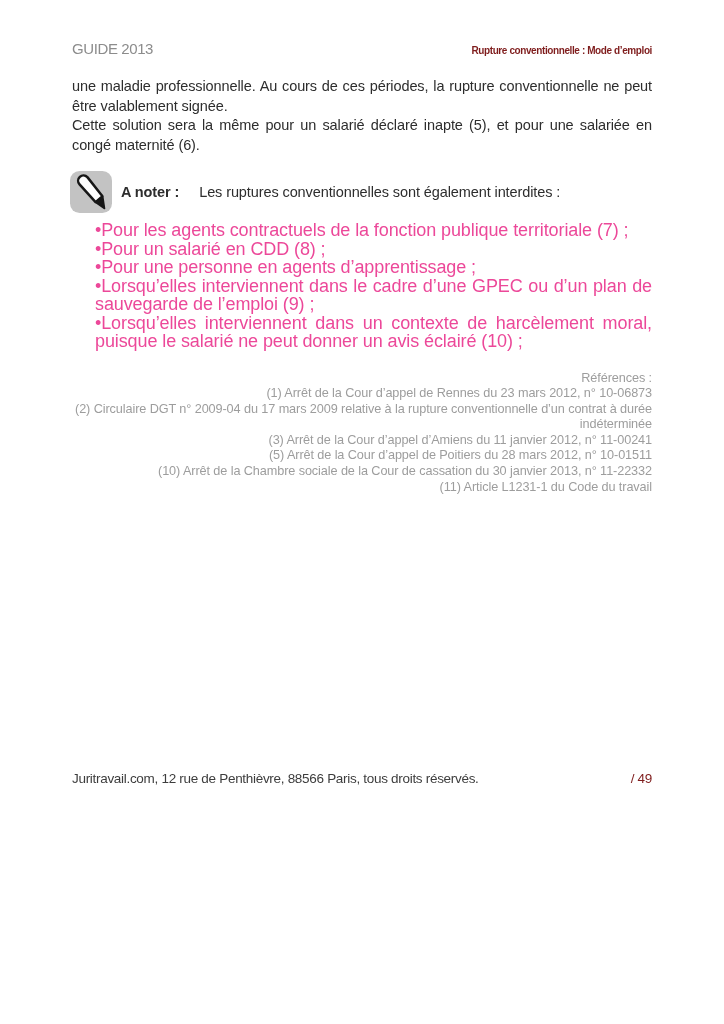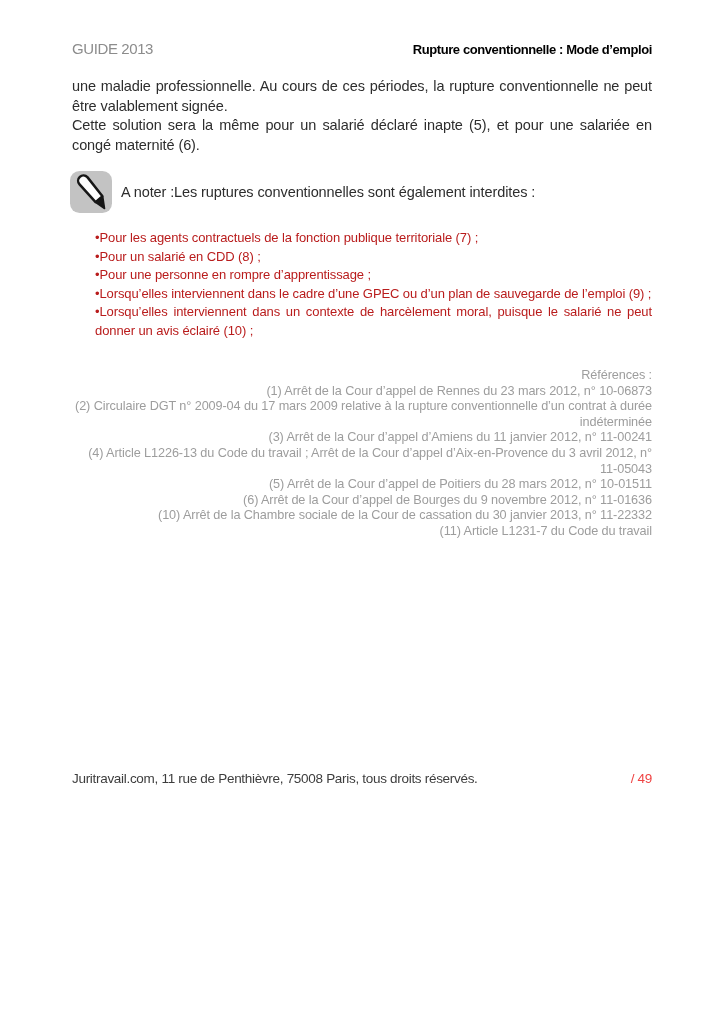--- a/index.html
+++ b/index.html
@@ -22,23 +22,23 @@
     justify-content: space-between;
     align-items: baseline;
     margin: 40px 72px 0 72px;
   }
   .header-guide {
     font-size: 15px;
     color: #8c8c8c;
     letter-spacing: -0.4px;
   }
   .header-title {
-    font-size: 13px;
+    font-size: 10px;
     font-weight: 700;
-    color: #000000;
+    color: #7f1d1d;
     letter-spacing: -0.4px;
   }
 
   
   .intro {
     margin: 20px 72px 0 72px;
     font-size: 14.5px;
     line-height: 19.5px;
     color: #2d2d2d;
     text-align: justify;
@@ -56,59 +56,59 @@
     flex: 0 0 auto;
     width: 42px;
     height: 42px;
     display: block;
   }
   .note-text {
     font-size: 14.5px;
     color: #2d2d2d;
     letter-spacing: -0.1px;
   }
-  .note-label { font-weight: 400; margin-right: 0; }
+  .note-label { font-weight: 700; margin-right: 20px; }
 
   
   .bullets {
-    margin: 16px 72px 0 72px;
+    margin: 8px 72px 0 72px;
     padding-left: 23px;
     list-style: none;
-    font-size: 13px;
+    font-size: 18px;
     line-height: 18.5px;
-    color: #b91c1c;
+    color: #ec4899;
     text-align: justify;
     letter-spacing: -0.1px;
   }
   .bullets li::before { content: "\2022 "; }
 
   
   .references {
-    margin: 28px 72px 0 72px;
+    margin: 20px 72px 0 72px;
     text-align: right;
     font-size: 12.7px;
     line-height: 15.6px;
     color: #9d9d9d;
     letter-spacing: -0.1px;
   }
 
   
   .page-footer {
     position: absolute;
     left: 72px;
     right: 72px;
     bottom: 26px;
     display: flex;
     justify-content: space-between;
     align-items: baseline;
     font-size: 13.5px;
     color: #3d3d3d;
     letter-spacing: -0.3px;
   }
-  .footer-page { color: #ef4444; }
+  .footer-page { color: #7f1d1d; }
 </style>
 </head>
 <body>
 
 <div class="page">
 
   <header class="page-header">
     <span class="header-guide">GUIDE 2013</span>
     <span class="header-title">Rupture conventionnelle : Mode d’emploi</span>
   </header>
@@ -125,35 +125,33 @@
       <path d="M34.4 27.4 L36.2 39.4 L27.6 33.4 Z" fill="#161616" stroke="#161616" stroke-width="1.6" stroke-linejoin="round"></path>
     </svg>
     <p class="note-text">
       <strong class="note-label">A noter :</strong><span>Les ruptures conventionnelles sont également interdites :</span>
     </p>
   </div>
 
   <ul class="bullets">
     <li>Pour les agents contractuels de la fonction publique territoriale (7) ;</li>
     <li>Pour un salarié en CDD (8) ;</li>
-    <li>Pour une personne en rompre d’apprentissage ;</li>
+    <li>Pour une personne en agents d’apprentissage ;</li>
     <li>Lorsqu’elles interviennent dans le cadre d’une GPEC ou d’un plan de sauvegarde de l’emploi (9) ;</li>
     <li>Lorsqu’elles interviennent dans un contexte de harcèlement moral, puisque le salarié ne peut donner un avis éclairé (10) ;</li>
   </ul>
 
   <div class="references">
     <div>Références :</div>
     <div>(1)  Arrêt de la Cour d’appel de Rennes du 23 mars 2012, n° 10-06873</div>
     <div>(2)  Circulaire DGT n° 2009-04 du 17 mars 2009 relative à la rupture conventionnelle d’un contrat à durée indéterminée</div>
     <div>(3)  Arrêt de la Cour d’appel d’Amiens du 11 janvier 2012, n° 11-00241</div>
-    <div>(4)  Article L1226-13 du Code du travail ; Arrêt de la Cour d’appel d’Aix-en-Provence du 3 avril 2012, n° 11-05043</div>
     <div>(5)  Arrêt de la Cour d’appel de Poitiers du 28 mars 2012, n° 10-01511</div>
-    <div>(6) Arrêt de la Cour d’appel de Bourges du 9 novembre 2012, n° 11-01636</div>
     <div>(10) Arrêt de la Chambre sociale de la Cour de cassation du 30 janvier 2013, n° 11-22332</div>
-    <div>(11) Article L1231-7 du Code du travail</div>
+    <div>(11) Article L1231-1 du Code du travail</div>
   </div>
 
   <footer class="page-footer">
-    <span>Juritravail.com, 11 rue de Penthièvre, 75008 Paris, tous droits réservés.</span>
+    <span>Juritravail.com, 12 rue de Penthièvre, 88566 Paris, tous droits réservés.</span>
     <span class="footer-page">/ 49</span>
   </footer>
 
 </div>
 
 </body></html>

